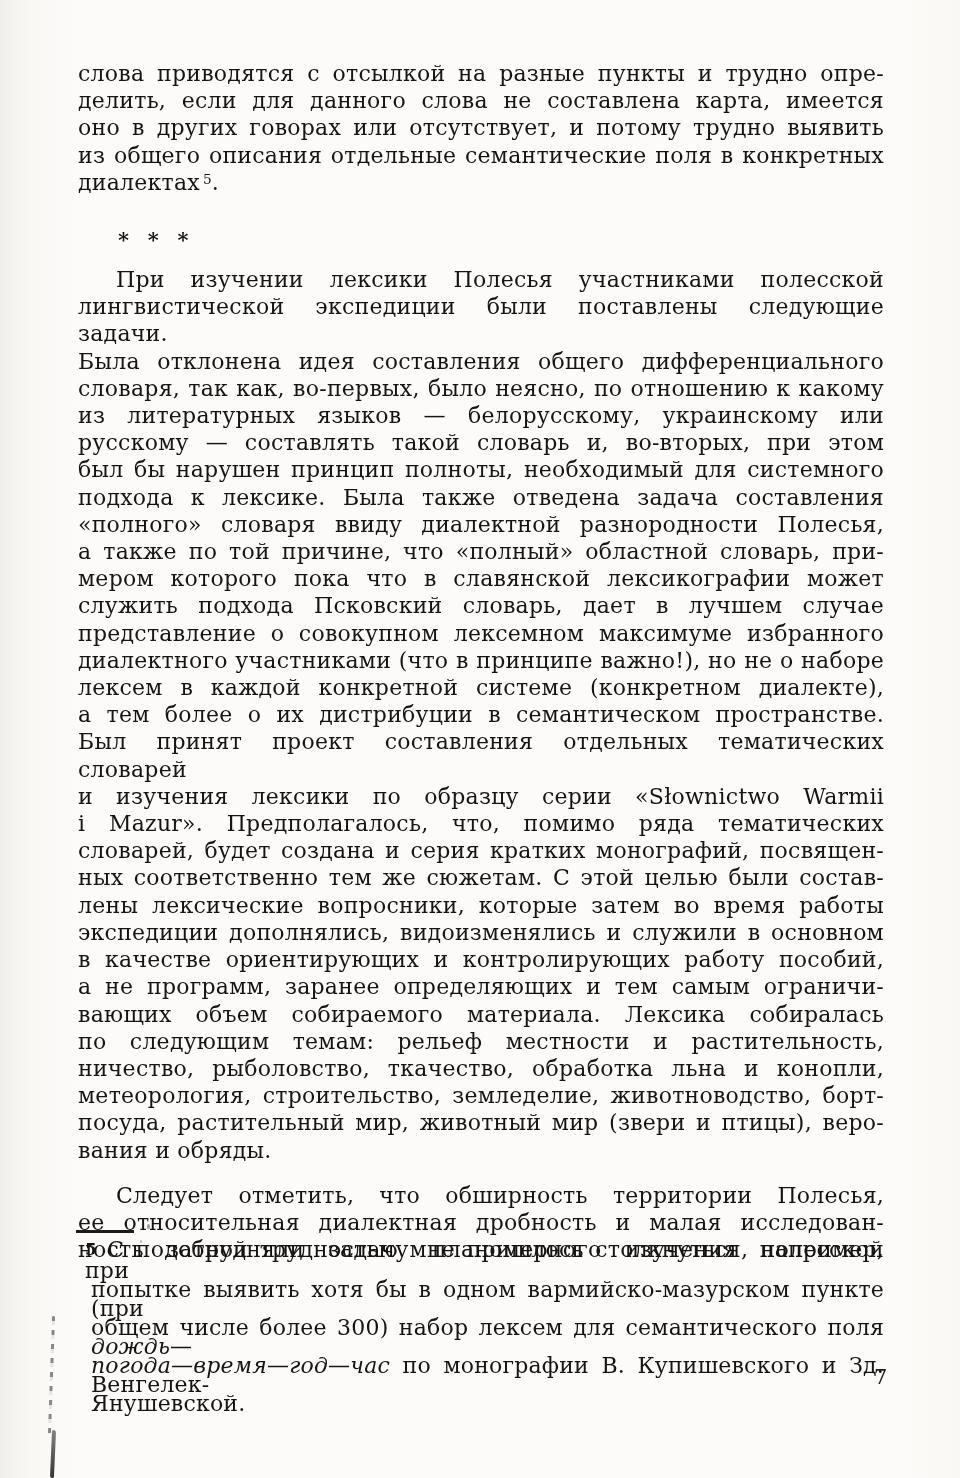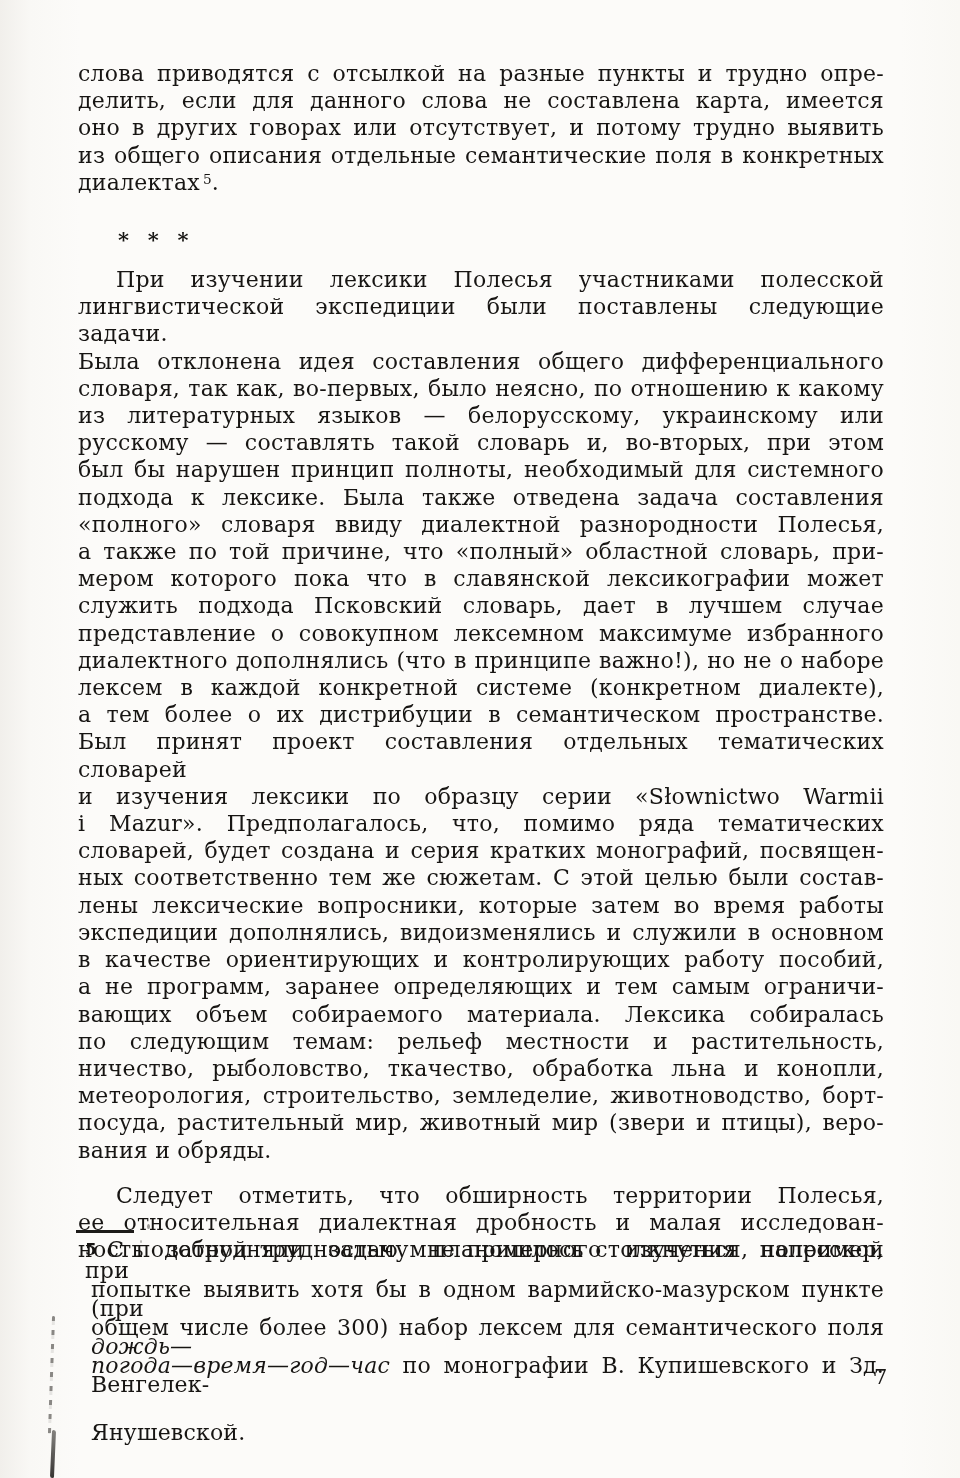--- a/index.html
+++ b/index.html
@@ -71,21 +71,21 @@
     font-size: 22px;
     line-height: 19px;
     letter-spacing: 0.2px;
   }
   .fn-line {
     text-align: justify;
     text-align-last: justify;
     padding-left: 13px;
   }
   .fn-line:first-child { padding-left: 7px; }
-  .fn-line.last { text-align-last: left; margin-top: 29px; }
+  .fn-line.last { text-align-last: left; }
   .fnm {
     font-size: 0.78em;
     font-weight: bold;
     position: relative;
     top: -2px;
     margin-right: 10px;
   }
   .i { font-style: italic; }
   
   .page-number {
@@ -161,21 +161,21 @@
         <div class="line"><span>словаря, так как, во-первых, было неясно, по отношению к какому</span></div>
         <div class="line"><span>из литературных языков — белорусскому, украинскому или</span></div>
         <div class="line"><span>русскому — составлять такой словарь и, во-вторых, при этом</span></div>
         <div class="line"><span>был бы нарушен принцип полноты, необходимый для системного</span></div>
         <div class="line"><span>подхода к лексике. Была также отведена задача составления</span></div>
         <div class="line"><span>«полного» словаря ввиду диалектной разнородности Полесья,</span></div>
         <div class="line"><span>а также по той причине, что «полный» областной словарь, при-</span></div>
         <div class="line"><span>мером которого пока что в славянской лексикографии может</span></div>
         <div class="line"><span>служить подхода Псковский словарь, дает в лучшем случае</span></div>
         <div class="line"><span>представление о совокупном лексемном максимуме избранного</span></div>
-        <div class="line"><span>диалектного дополнялись (что в принципе важно!), но не о наборе</span></div>
+        <div class="line"><span>диалектного участниками (что в принципе важно!), но не о наборе</span></div>
         <div class="line"><span>лексем в каждой конкретной системе (конкретном диалекте),</span></div>
         <div class="line"><span>а тем более о их дистрибуции в семантическом пространстве.</span></div>
         <div class="line"><span>Был принят проект составления отдельных тематических словарей</span></div>
         <div class="line"><span>и изучения лексики по образцу серии «Słownictwo Warmii</span></div>
         <div class="line"><span>i Mazur». Предполагалось, что, помимо ряда тематических</span></div>
         <div class="line"><span>словарей, будет создана и серия кратких монографий, посвящен-</span></div>
         <div class="line"><span>ных соответственно тем же сюжетам. С этой целью были состав-</span></div>
         <div class="line"><span>лены лексические вопросники, которые затем во время работы</span></div>
         <div class="line"><span>экспедиции дополнялись, видоизменялись и служили в основном</span></div>
         <div class="line"><span>в качестве ориентирующих и контролирующих работу пособий,</span></div>

